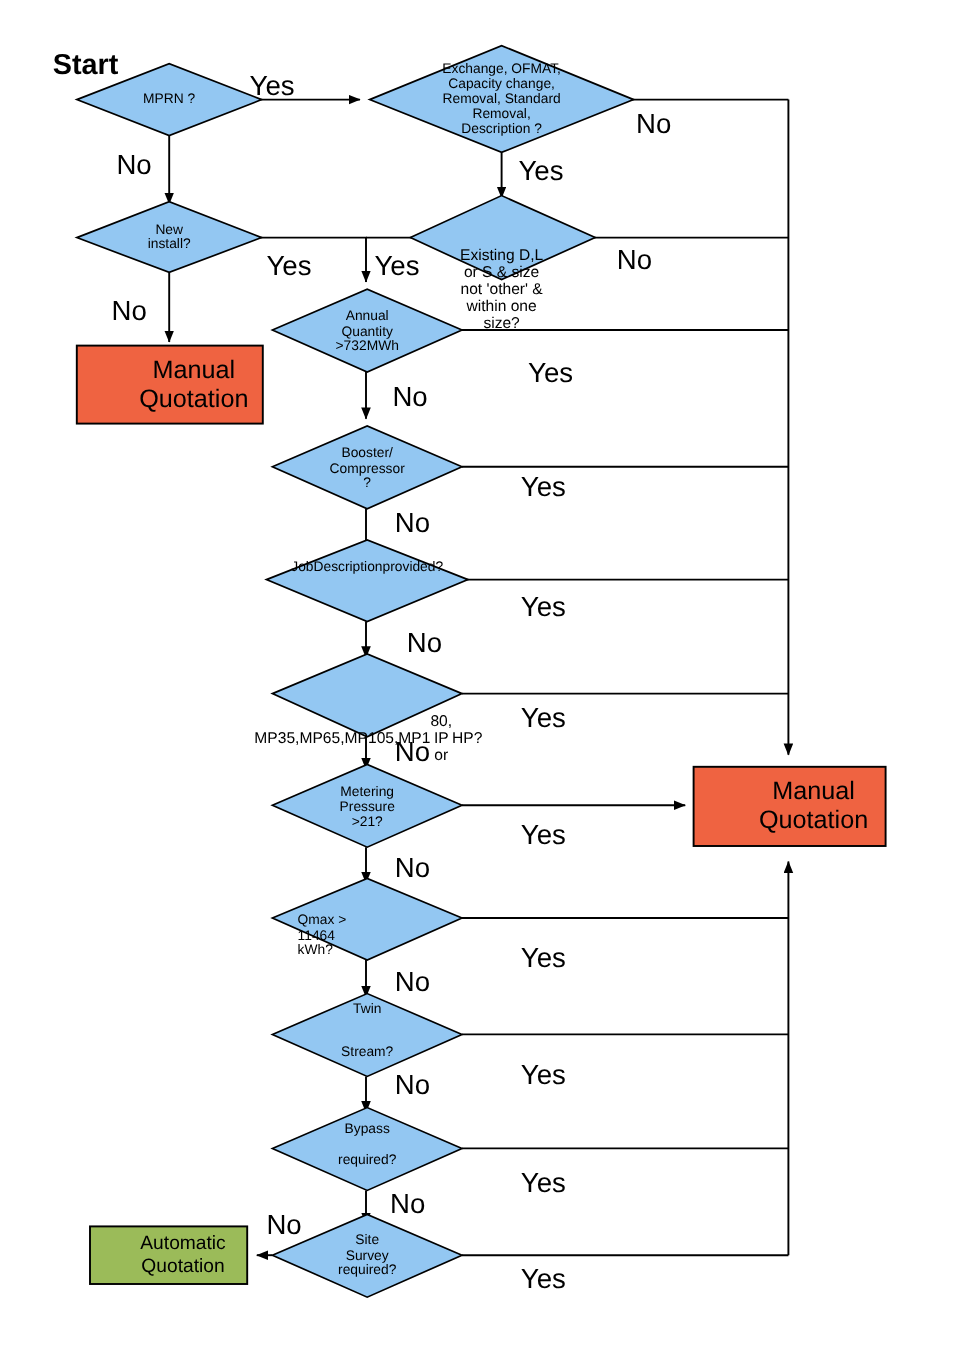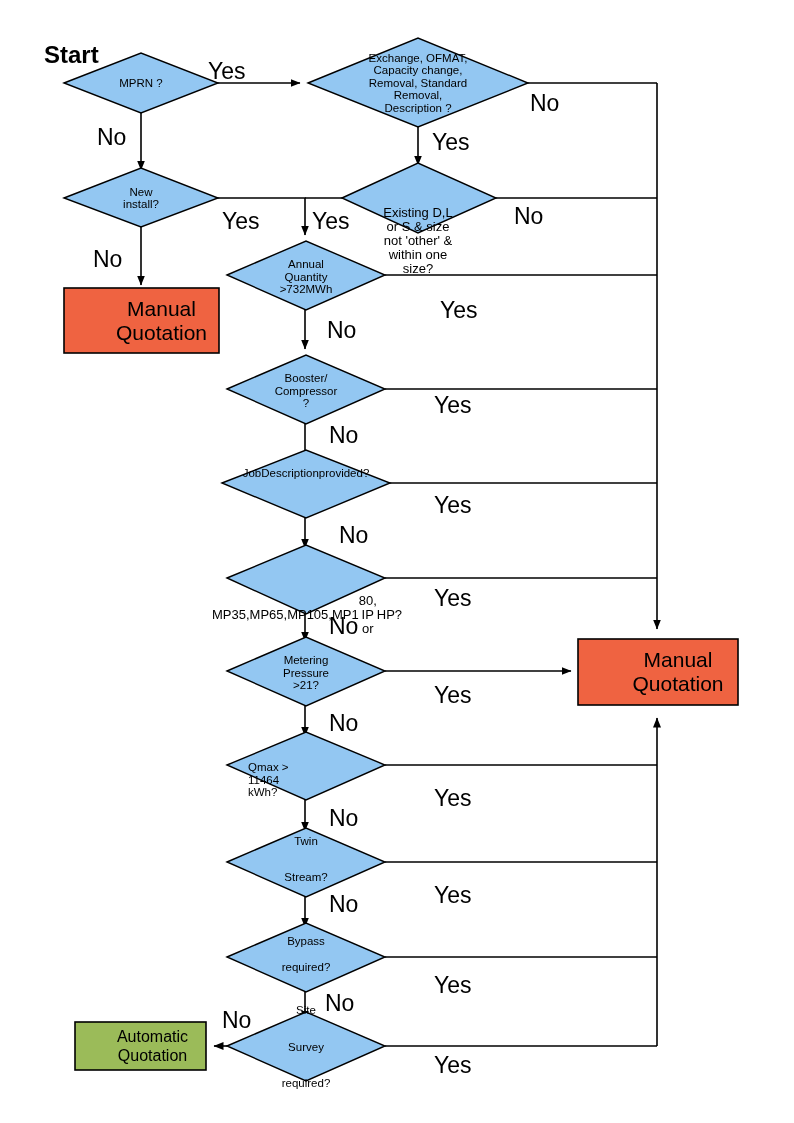--- a/index.html
+++ b/index.html
@@ -173,21 +173,21 @@
 <div class="node-text dia-text" style="left:250px;top:843px;width:112px;height:32px;flex-direction:column;gap:23px;">
   <span>Twin</span>
   <span>Stream?</span>
 </div>
 
 <div class="node-text dia-text" style="left:250px;top:938px;width:112px;height:32px;flex-direction:column;gap:14px;">
   <span>Bypass</span>
   <span>required?</span>
 </div>
 
-<div class="node-text dia-text" style="left:250px;top:1026px;width:112px;height:42px;flex-direction:column;gap:24px;">
+<div class="node-text dia-text" style="left:250px;top:1026px;width:112px;height:42px;flex-direction:column;">
   <span>Site</span>
   <span>Survey</span>
   <span>required?</span>
 </div>
 
 <div class="node-text box-text" style="left:64px;top:289px;width:155px;height:64px;flex-direction:column;">
   <span>Manual</span>
   <span>Quotation</span>
 </div>
 

